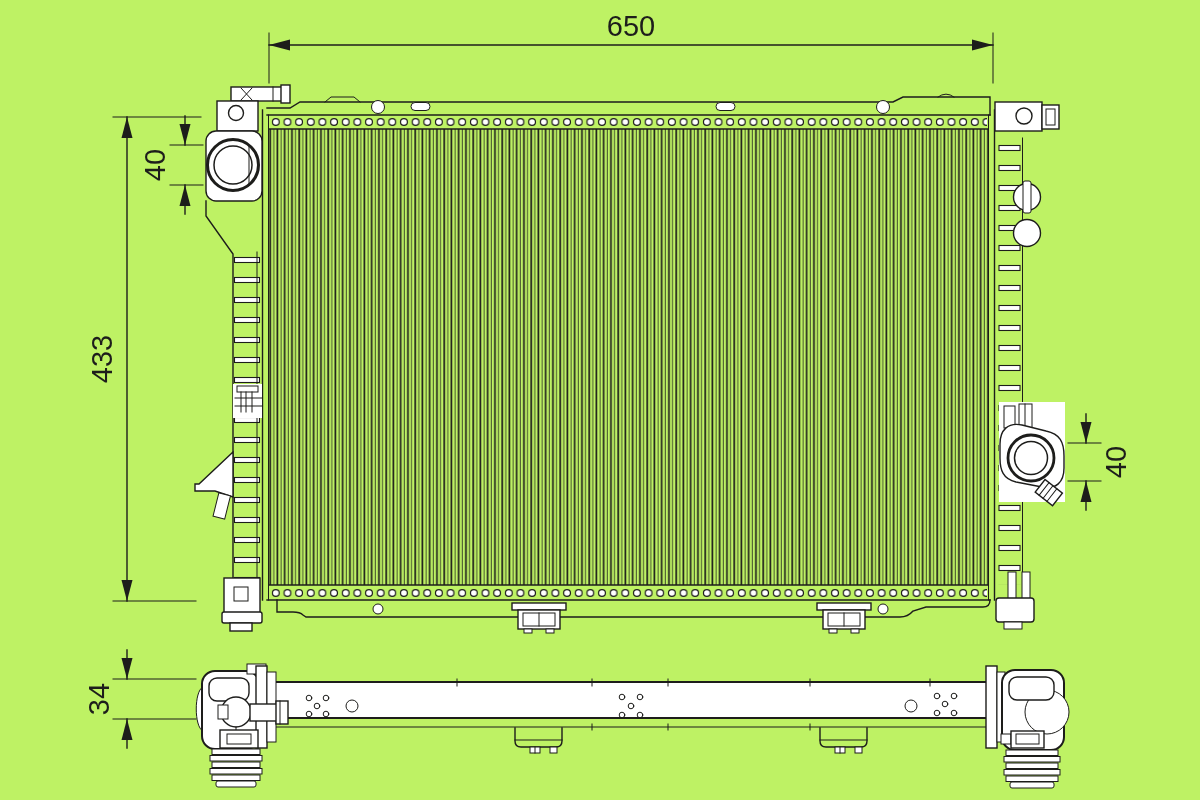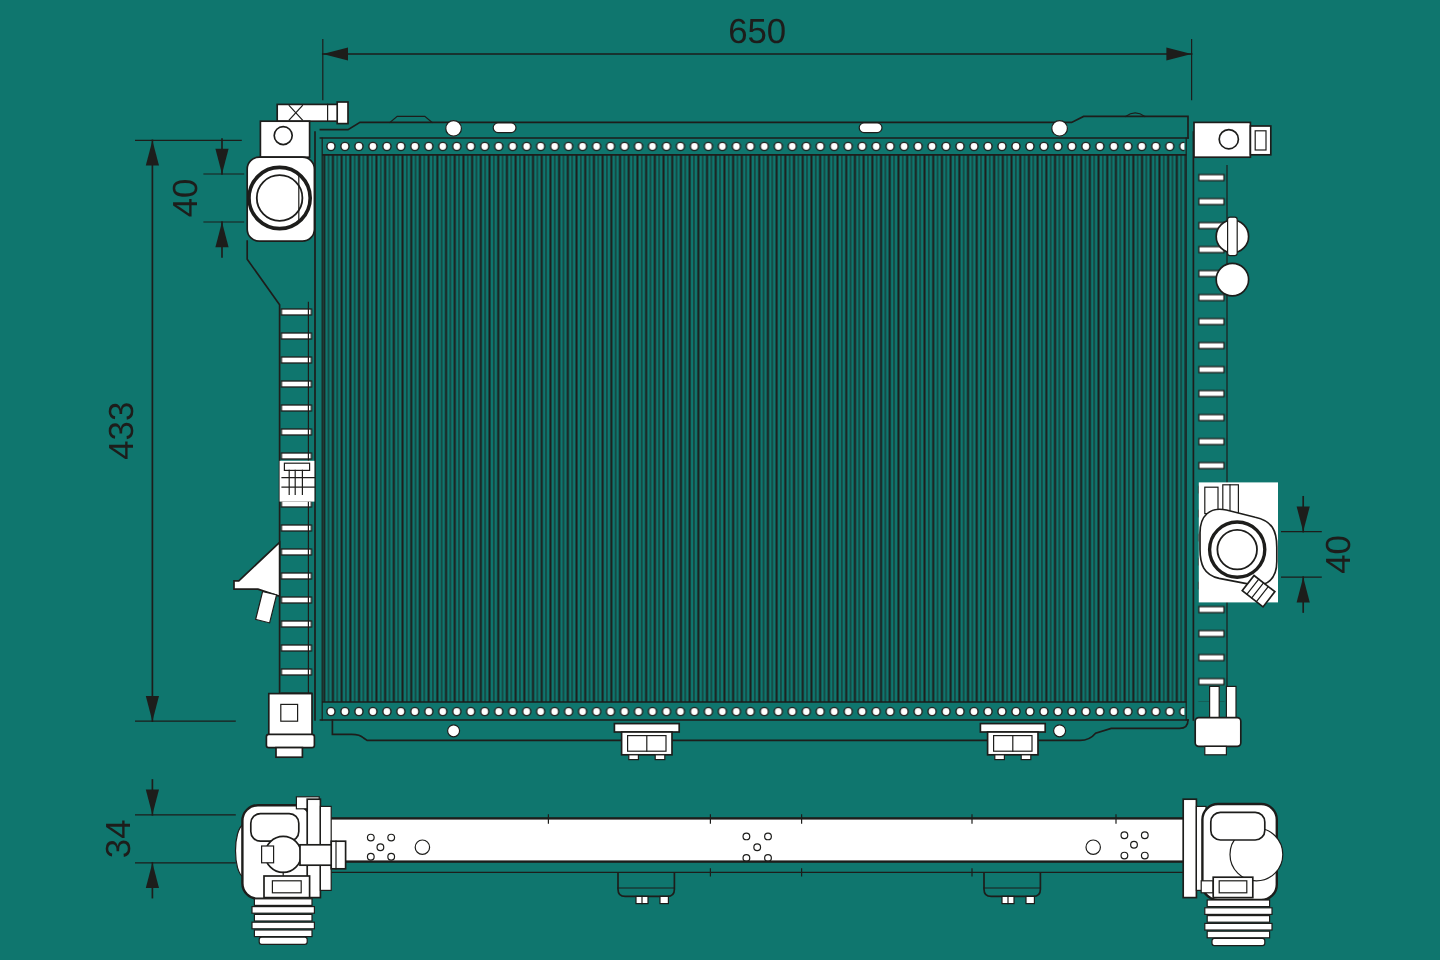--- a/index.html
+++ b/index.html
@@ -1,16 +1,16 @@
 <!DOCTYPE html>
 <html><head>
 <meta charset="utf-8">
 <style>
   html,body{margin:0;padding:0;background:#ffffff;}
-  .stage{width:1200px;height:800px;position:relative;background:#0f766e;overflow:hidden;}
+  .stage{width:1200px;height:800px;position:relative;background:#bef264;overflow:hidden;}
   svg{display:block;}
   .ln{stroke:#1d1d1b;fill:none;stroke-width:1.4;stroke-linecap:square;}
   .thin{stroke:#1d1d1b;fill:none;stroke-width:1;stroke-linecap:square;}
   .wf{fill:#ffffff;stroke:#1d1d1b;stroke-width:1.4;}
   .wf2{fill:#ffffff;stroke:#1d1d1b;stroke-width:2;}
   .wft{fill:#ffffff;stroke:#1d1d1b;stroke-width:1;}
   .blk{fill:#1d1d1b;stroke:none;}
   text{font-family:"Liberation Sans",sans-serif;font-size:29px;fill:#1d1d1b;}
 </style>
 </head>

